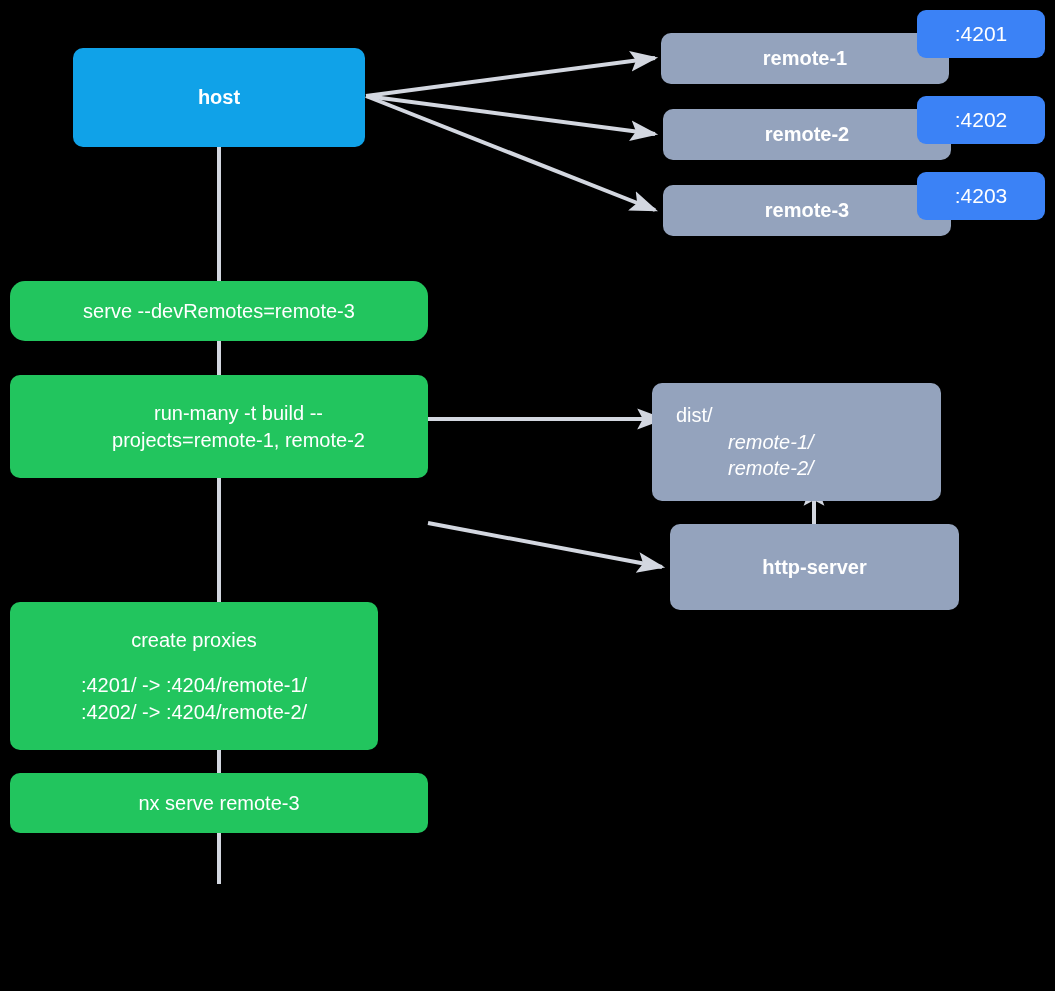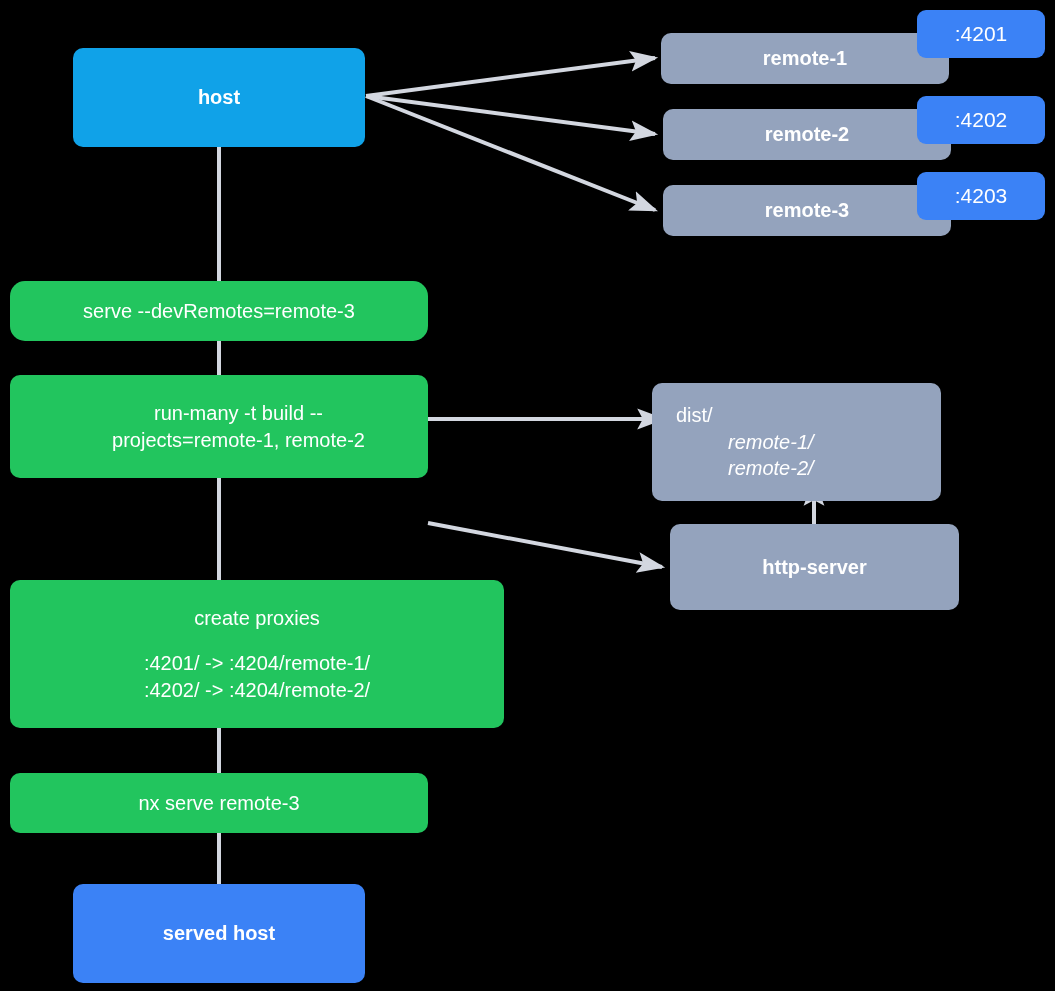--- a/index.html
+++ b/index.html
@@ -129,34 +129,31 @@
   <div class="node cmd" style="left:10px; top:281px; width:418px; height:60px; font-size:20px;border-radius:15px;">
     <span class="node-line">serve --devRemotes=remote-3</span>
   </div>
 
   <div class="node cmd" style="left:10px; top:375px; width:418px; height:103px; font-size:20px;padding-left:39px;">
     <span class="node-line">run-many -t build --</span>
     <span class="node-line">projects=remote-1, remote-2</span>
   </div>
 
 
-  <div class="node cmd" style="left:10px; top:580px; width:494px; height:148px; font-size:20px;">
+  <div class="node cmd" style="left:10px; top:602px; width:368px; height:148px; font-size:20px;">
     <span class="node-line">create proxies</span>
     <span class="spacer-line"></span>
     <span class="node-line">:4201/ -&gt; :4204/remote-1/</span>
     <span class="node-line">:4202/ -&gt; :4204/remote-2/</span>
   </div>
 
   <div class="node cmd" style="left:10px; top:773px; width:418px; height:60px; font-size:20px;">
     <span class="node-line">nx serve remote-3</span>
   </div>
 
-  <div class="node served-host" style="left:73px; top:884px; width:292px; height:99px; font-size:20px;">
-    <span class="node-line">served host</span>
-  </div>
 
   <div class="node tree" style="left:652px; top:363px; width:289px; height:118px; font-size:20px; padding-left:24px;margin-top:20px;">
     <span class="tree-line">dist/</span>
     <span class="tree-line indent">remote-1/</span>
     <span class="tree-line indent">remote-2/</span>
   </div>
 
   <div class="node service" style="left:670px; top:524px; width:289px; height:86px; font-size:20px;">
     <span class="node-line">http-server</span>
   </div>

